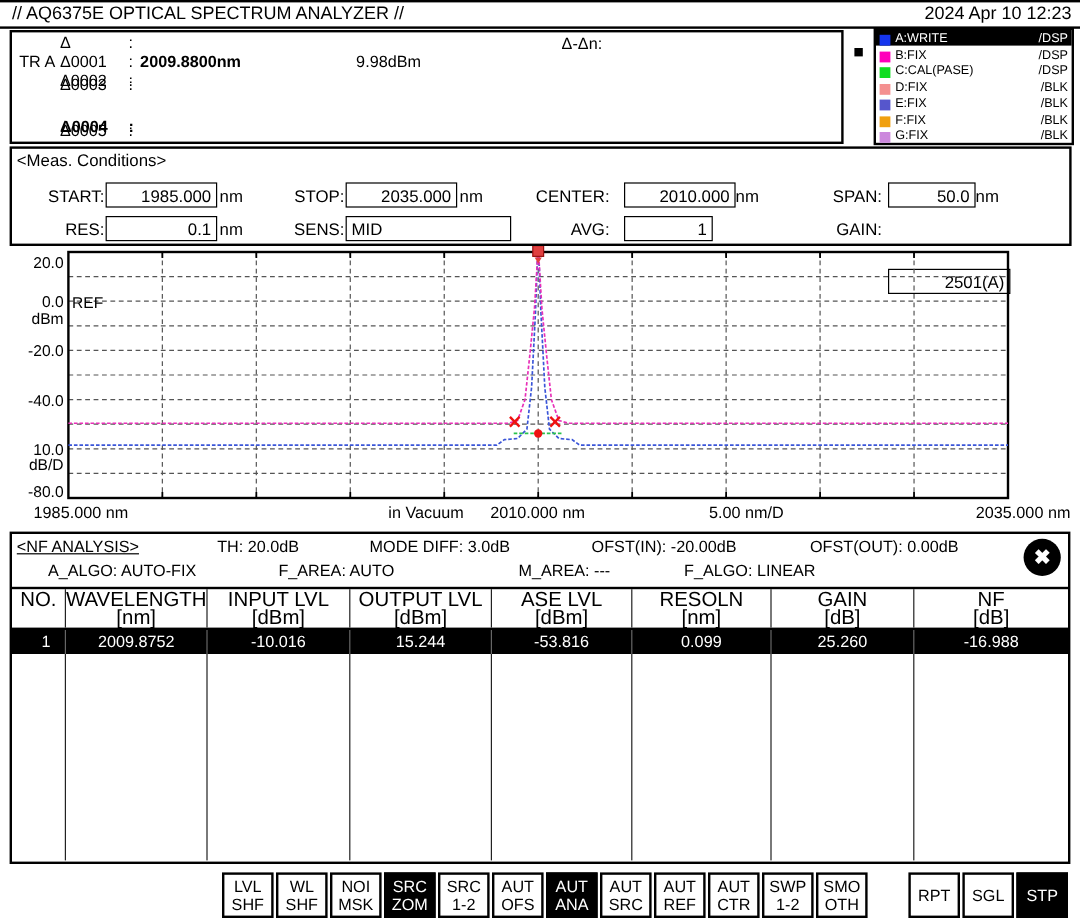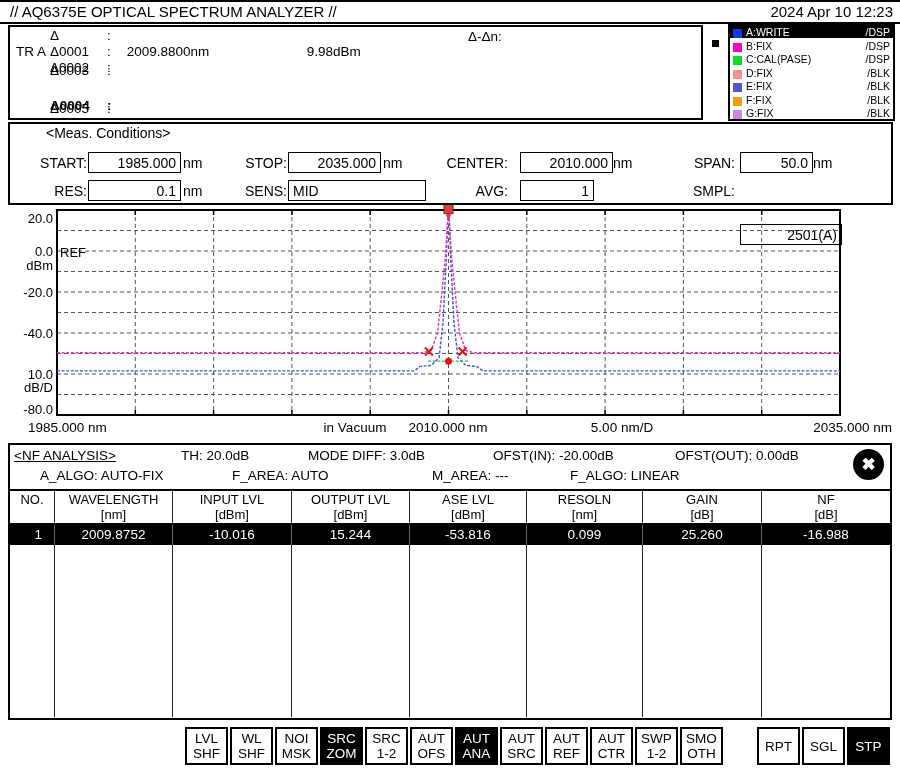--- a/index.html
+++ b/index.html
@@ -7,52 +7,52 @@
     font-family:"Liberation Sans",sans-serif;color:#000;}
   .abs{position:absolute;}
   .box{position:absolute;border:2px solid #000;background:#fff;}
   .hline{position:absolute;background:#000;}
   
   .hdr-title{left:10px;top:3px;font-size:15px;}
   .hdr-date{right:7px;top:3px;font-size:15px;}
   
   .tr-row{position:absolute;left:40px;font-size:13.5px;height:16px;white-space:nowrap;}
   .tr-name{display:inline-block;width:57px;}
-  .tr-wl{display:inline-block;width:180px;margin-left:16px;}
+  .tr-wl{display:inline-block;width:180px;margin-left:6px;font-weight:bold;}
   .tr-a{left:6px;top:17px;font-size:13.5px;}
   .tr-dn{left:458px;top:2px;font-size:13.5px;}
   
   .legend{left:728px;top:23px;width:163px;height:94px;border:2px solid #000;display:flex;flex-direction:column;}
   .legend-row{flex:1;display:flex;align-items:flex-end;padding:0 3px;font-size:10.5px;line-height:11px;}
   .legend-row.active{background:#000;color:#fff;}
   .swatch{width:9px;height:9px;margin-right:4px;flex:0 0 auto;}
   .lg-label{flex:1;}
   
   .fld-label{position:absolute;width:70px;text-align:right;font-size:14px;}
   .fld-unit{position:absolute;font-size:14px;}
   .fld-input{position:absolute;height:19px;border:1.5px solid #000;font-size:14px;
      display:flex;align-items:center;justify-content:flex-end;padding:0 4px;background:#fff;}
   .fld-input.left{justify-content:flex-start;}
-  .meas-title{left:14px;top:125px;font-size:14px;margin-left:32px;}
+  .meas-title{left:14px;top:125px;font-size:14px;}
   
   .ylab{position:absolute;left:3px;width:50px;text-align:right;font-size:13px;height:14px;}
   .xlab{position:absolute;top:420px;font-size:13.5px;height:16px;white-space:nowrap;}
   .grid{stroke:#555;stroke-width:1;stroke-dasharray:4 3;}
   .plotborder{fill:none;stroke:#000;stroke-width:2;}
   .tick{stroke:#000;stroke-width:1.5;}
   
   .nf-p{position:absolute;font-size:13.5px;white-space:nowrap;}
   .nf-title{text-decoration:underline;}
   .nf-close{position:absolute;left:853px;top:449px;width:31px;height:31px;border-radius:50%;
      background:#000;color:#fff;display:flex;align-items:center;justify-content:center;
      font-size:17px;font-weight:bold;cursor:pointer;}
   .nf-table{position:absolute;left:10px;top:489px;width:880px;}
   .nf-grid{display:grid;grid-template-columns:45px 118px 119px 118px 117px 116px 119px 128px;}
   .nf-head{border-top:2px solid #000;border-bottom:2px solid #000;}
-  .nf-th{border-right:1px solid #222;text-align:center;font-size:13px;line-height:15px;padding:1px 0;}
+  .nf-th{border-right:1px solid #222;text-align:center;font-size:17px;line-height:15px;padding:1px 0;}
   .nf-th:last-child,.nf-td:last-child,.nf-fc:last-child{border-right:none;}
   .nf-row{background:#000;color:#fff;}
   .nf-td{border-right:1px solid #666;text-align:center;font-size:13.5px;line-height:20px;height:20px;}
   .nf-td.no{text-align:right;padding-right:12px;}
   .nf-fill{height:172px;}
   .nf-fc{border-right:1px solid #222;}
   
   .skeys{position:absolute;top:727px;display:flex;gap:2px;}
   .skey{width:39px;height:34px;border:2px solid #000;background:#fff;display:flex;flex-direction:column;
      align-items:center;justify-content:center;font-size:13.5px;line-height:15px;cursor:pointer;}
@@ -141,21 +141,21 @@
   <div class="fld-label" style="left:17px;top:183px;">RES:</div>
   <div class="fld-input" style="left:88px;top:180px;width:83px;">0.1</div>
   <div class="fld-unit" style="left:183px;top:183px;">nm</div>
 
   <div class="fld-label" style="left:217px;top:183px;">SENS:</div>
   <div class="fld-input left" style="left:288px;top:180px;width:128px;">MID</div>
 
   <div class="fld-label" style="left:438px;top:183px;">AVG:</div>
   <div class="fld-input" style="left:520px;top:180px;width:64px;">1</div>
 
-  <div class="fld-label" style="left:665px;top:183px;">SMPL:</div>
+  <div class="fld-label" style="left:665px;top:183px;">GAIN:</div>
   <div class="fld-input" style="left:740px;top:180px;width:92px;margin-top:44px;">2501(A)</div>
 
   <svg id="chart-svg" class="abs" style="left:0;top:205px;" width="900" height="235">
       <line class="grid" x1="57" y1="189.5" x2="840" y2="189.5"></line>
       <line class="grid" x1="57" y1="169.0" x2="840" y2="169.0"></line>
       <line class="grid" x1="57" y1="148.5" x2="840" y2="148.5"></line>
       <line class="grid" x1="57" y1="128.0" x2="840" y2="128.0"></line>
       <line class="grid" x1="57" y1="107.5" x2="840" y2="107.5"></line>
       <line class="grid" x1="57" y1="87.0" x2="840" y2="87.0"></line>
       <line class="grid" x1="57" y1="66.5" x2="840" y2="66.5"></line>

